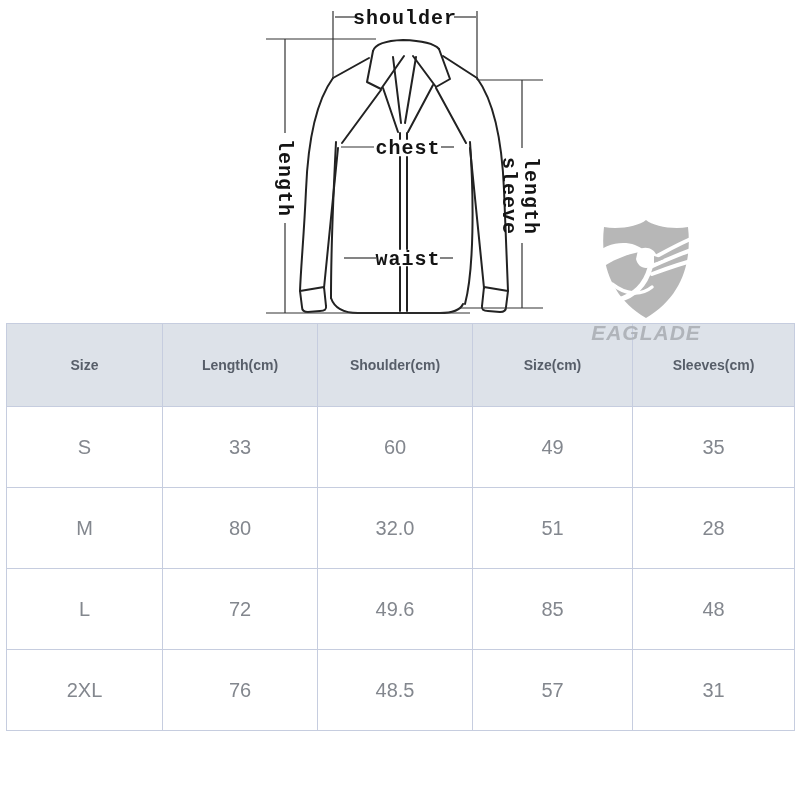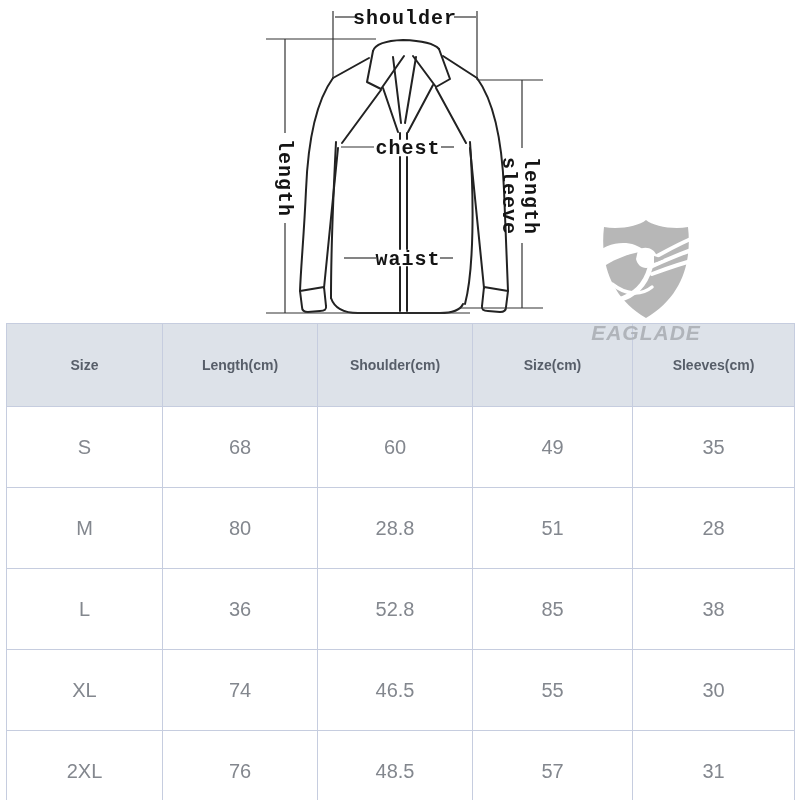--- a/index.html
+++ b/index.html
@@ -150,45 +150,38 @@
         <th>Size</th>
         <th>Length(cm)</th>
         <th>Shoulder(cm)</th>
         <th>Size(cm)</th>
         <th>Sleeves(cm)</th>
       </tr>
     </thead>
     <tbody>
       <tr>
         <td>S</td>
-        <td>68</td>
+        <td>33</td>
         <td>60</td>
         <td>49</td>
         <td>35</td>
       </tr>
       <tr>
         <td>M</td>
         <td>80</td>
-        <td>28.8</td>
+        <td>32.0</td>
         <td>51</td>
         <td>28</td>
       </tr>
       <tr>
         <td>L</td>
-        <td>36</td>
-        <td>52.8</td>
+        <td>72</td>
+        <td>49.6</td>
         <td>85</td>
-        <td>38</td>
-      </tr>
-      <tr>
-        <td>XL</td>
-        <td>74</td>
-        <td>46.5</td>
-        <td>55</td>
-        <td>30</td>
+        <td>48</td>
       </tr>
       <tr>
         <td>2XL</td>
         <td>76</td>
         <td>48.5</td>
         <td>57</td>
         <td>31</td>
       </tr>
     </tbody>
   </table>

